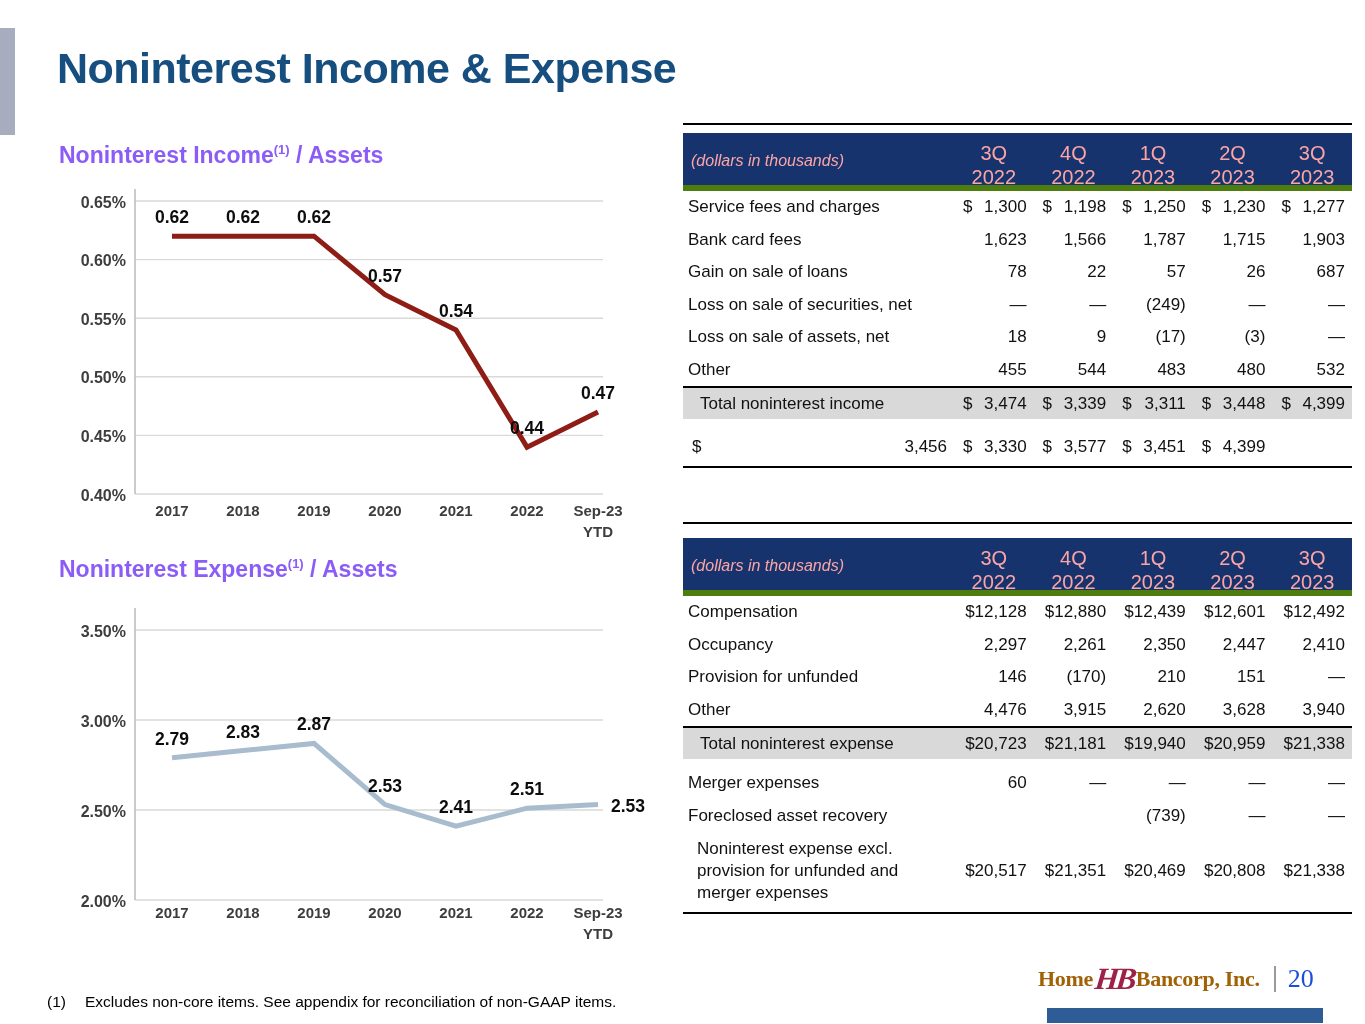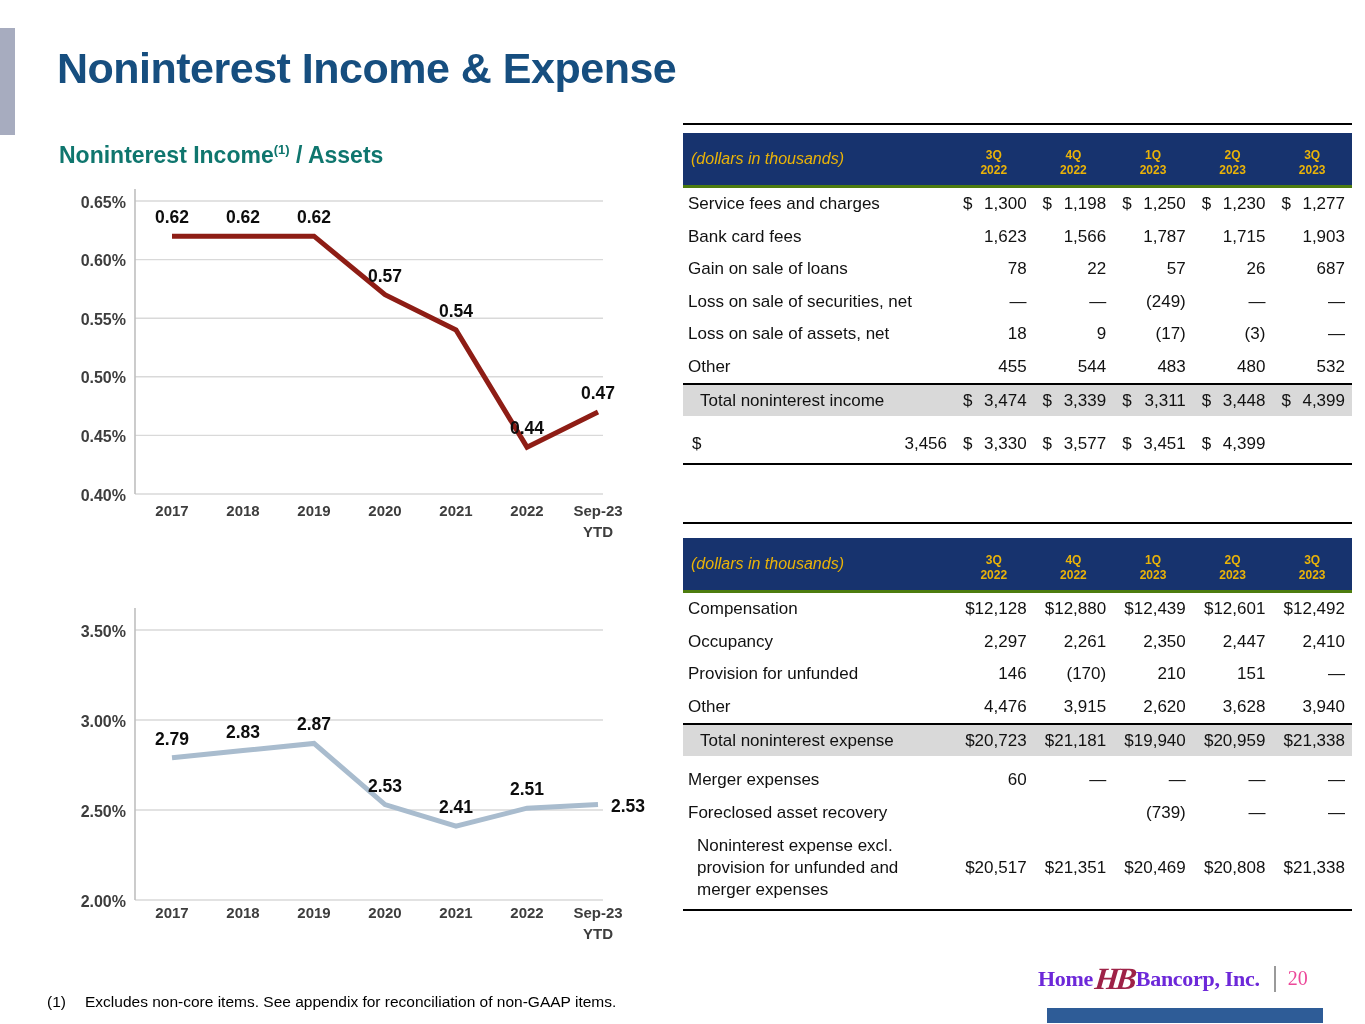--- a/index.html
+++ b/index.html
@@ -4,41 +4,41 @@
 <style>
   html,body{margin:0;padding:0;background:#fff;}
   #slide{position:relative;width:1365px;height:1024px;background:#ffffff;overflow:hidden;
          font-family:"Liberation Sans", sans-serif;color:#111;}
   
   .accent{position:absolute;left:0;top:28px;width:15px;height:107px;background:#A7ACBF;}
   
   .main-title{position:absolute;left:57px;top:44px;font-size:43px;font-weight:bold;
               color:#164E7F;letter-spacing:-0.5px;}
   
-  .sec-title{position:absolute;left:59px;font-size:23px;font-weight:bold;color:#0f766e;}
+  .sec-title{position:absolute;left:59px;font-size:23px;font-weight:bold;color:#8b5cf6;}
   .sec-title sup{font-size:13px;}
   .sec-income{top:142px;}
   .sec-expense{top:556px;}
   
   .chart-svg{position:absolute;left:40px;}
   #chart-income{top:186px;}
   #chart-expense{top:598px;}
   .tick-lab{font-family:"Liberation Sans",sans-serif;font-size:16px;font-weight:bold;fill:#3d3d3d;}
   .xlab{font-family:"Liberation Sans",sans-serif;font-size:15px;font-weight:bold;fill:#3d3d3d;}
   .dlab{font-family:"Liberation Sans",sans-serif;font-size:17.5px;font-weight:bold;fill:#0d0d0d;}
   
   .tbl{position:absolute;left:683px;width:669px;font-size:17px;color:#111;}
   .t1{top:133px;}
   .t2{top:538px;}
   .topline{position:absolute;left:0;right:0;height:2px;background:#000;top:-10px;}
   .t2 .topline{top:-16px;}
-  .thead{display:grid;grid-template-columns:271px repeat(5,79.6px);background:#17336E;color:#eab308;
-         height:52px;align-items:center;border-bottom:3px solid #4d7c0f;position:relative;}
+  .thead{display:grid;grid-template-columns:271px repeat(5,79.6px);background:#17336E;color:#fca5a5;
+         height:52px;align-items:center;border-bottom:6px solid #4d7c0f;position:relative;}
   .corner{font-style:italic;font-size:16px;padding-left:8px;}
-  .colh{text-align:center;font-weight:bold;font-size:12px;line-height:1.22;position:relative;margin-top:8px;}
+  .colh{text-align:center;font-weight:normal;font-size:20px;line-height:1.22;position:relative;margin-top:8px;}
   .colh.raised::before{content:'';position:absolute;top:-8px;left:2px;right:6px;height:8px;background:#17336E;}
   .colh.raised-end::before{left:2px;right:0;}
   .trow{display:grid;grid-template-columns:271px repeat(5,79.6px);height:32.5px;align-items:center;}
   .trow .lbl{padding-left:5px;white-space:nowrap;}
   .num{text-align:right;padding-right:7px;}
   .money{display:flex;justify-content:space-between;align-items:center;}
   .money .ds{padding-left:9px;}
   .money .mv{padding-right:7px;}
   .total{background:#D9D9D9;border-top:2.5px solid #000;height:31px;}
   .total .lbl{padding-left:17px;}
@@ -46,25 +46,25 @@
   .spacer2{height:8px;}
   .note{display:grid;grid-template-columns:271px repeat(5,79.6px);align-items:center;
         border-bottom:2.5px solid #000;padding:6px 0 9px 0;}
   .note .lbl{padding-left:14px;line-height:1.28;}
   
   .footnote{position:absolute;left:47px;top:993px;font-size:15.5px;color:#000;}
   .footnote .fmark{display:inline-block;width:38px;}
   
   .brand{position:absolute;left:1038px;top:963px;display:flex;align-items:center;}
   .logo-home,.logo-bancorp{font-family:"Liberation Serif",serif;font-weight:bold;font-size:22px;
-        color:#6d28d9;letter-spacing:-0.3px;}
+        color:#a16207;letter-spacing:-0.3px;}
   .logo-hb{font-family:"Liberation Serif",serif;font-weight:bold;font-style:italic;font-size:31px;
         color:#9E2247;margin:0 2px;transform:skewX(-6deg);letter-spacing:-3px;line-height:1;}
   .page-div{width:2px;height:26px;background:#9a9a9a;margin:0 12px 0 14px;}
-  .page-num{font-family:"Liberation Serif",serif;font-size:20px;color:#ec4899;}
+  .page-num{font-family:"Liberation Serif",serif;font-size:26px;color:#1d4ed8;}
   .bottom-bar{position:absolute;left:1047px;top:1008px;width:276px;height:15px;background:#2E5C97;}
 </style>
 </head>
 <body>
 
 <div id="slide">
 
   <div class="accent"></div>
 
   <div class="main-title">Noninterest Income &amp; Expense</div>
@@ -96,20 +96,21 @@
       <text x="132" y="330" text-anchor="middle" class="xlab">2017</text>
       <text x="203" y="330" text-anchor="middle" class="xlab">2018</text>
       <text x="274" y="330" text-anchor="middle" class="xlab">2019</text>
       <text x="345" y="330" text-anchor="middle" class="xlab">2020</text>
       <text x="416" y="330" text-anchor="middle" class="xlab">2021</text>
       <text x="487" y="330" text-anchor="middle" class="xlab">2022</text>
       <text x="558" y="330" text-anchor="middle" class="xlab">Sep-23</text>
       <text x="558" y="351" text-anchor="middle" class="xlab">YTD</text>
     </svg>
 
+  <div class="sec-title sec-expense"><span>Noninterest Expense</span><sup>(1)</sup><span> / Assets</span></div>
 
   <svg id="chart-expense" class="chart-svg" width="625" height="380" viewBox="0 0 625 380">
       <line x1="95" y1="32" x2="563" y2="32" stroke="#D9D9D9" stroke-width="1.4"></line>
       <text x="86" y="38.5" text-anchor="end" class="tick-lab">3.50%</text>
       <line x1="95" y1="122" x2="563" y2="122" stroke="#D9D9D9" stroke-width="1.4"></line>
       <text x="86" y="128.5" text-anchor="end" class="tick-lab">3.00%</text>
       <line x1="95" y1="212" x2="563" y2="212" stroke="#D9D9D9" stroke-width="1.4"></line>
       <text x="86" y="218.5" text-anchor="end" class="tick-lab">2.50%</text>
       <line x1="95" y1="302" x2="563" y2="302" stroke="#D9D9D9" stroke-width="1.4"></line>
       <text x="86" y="308.5" text-anchor="end" class="tick-lab">2.00%</text>

